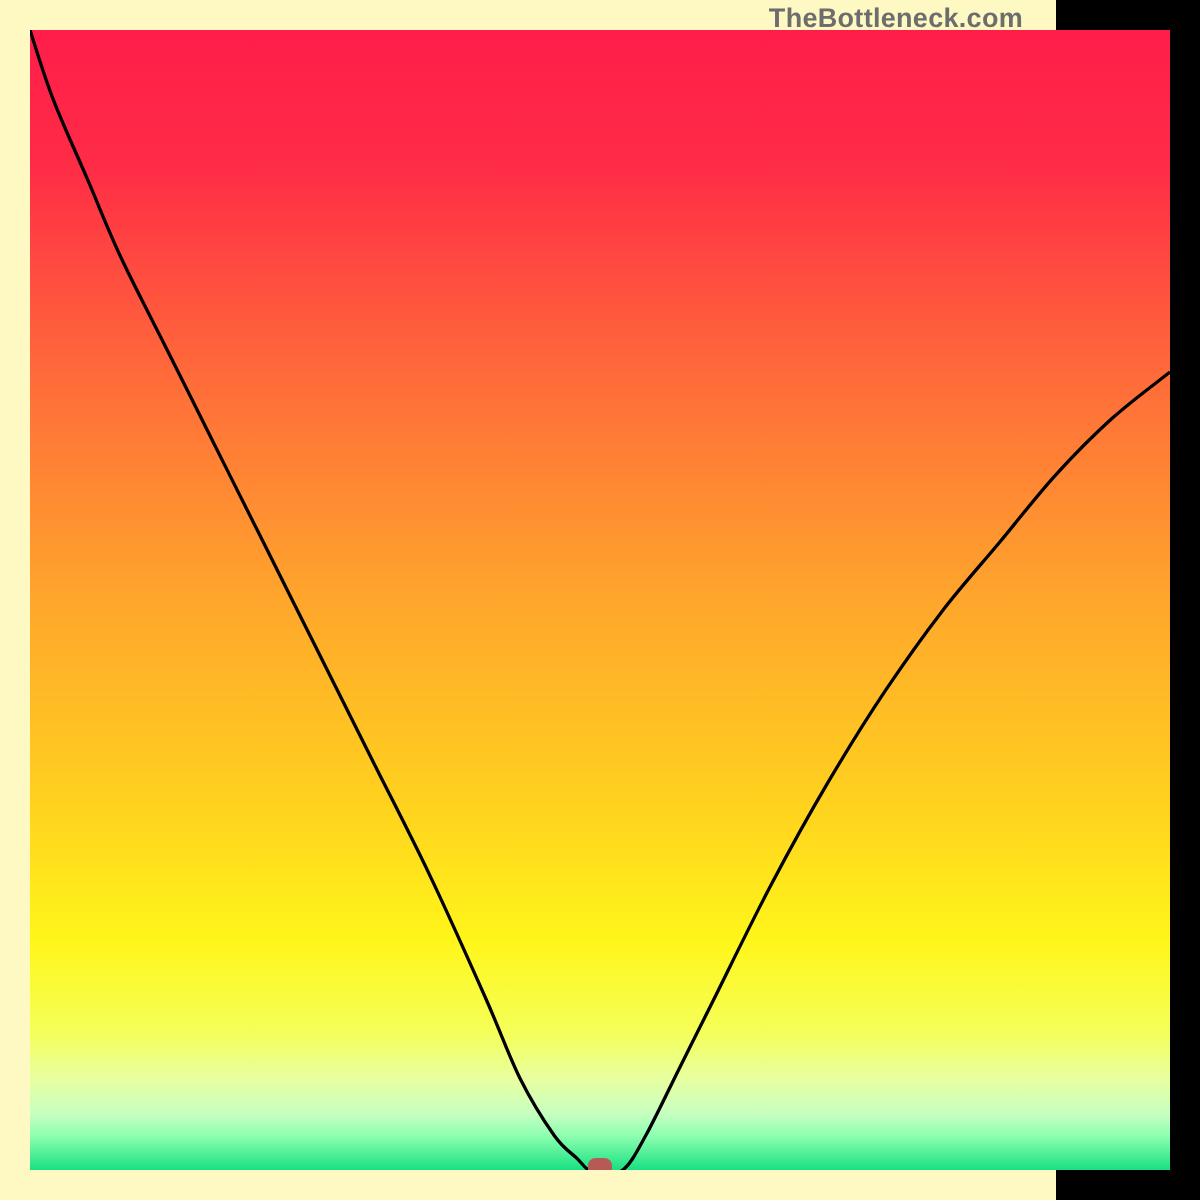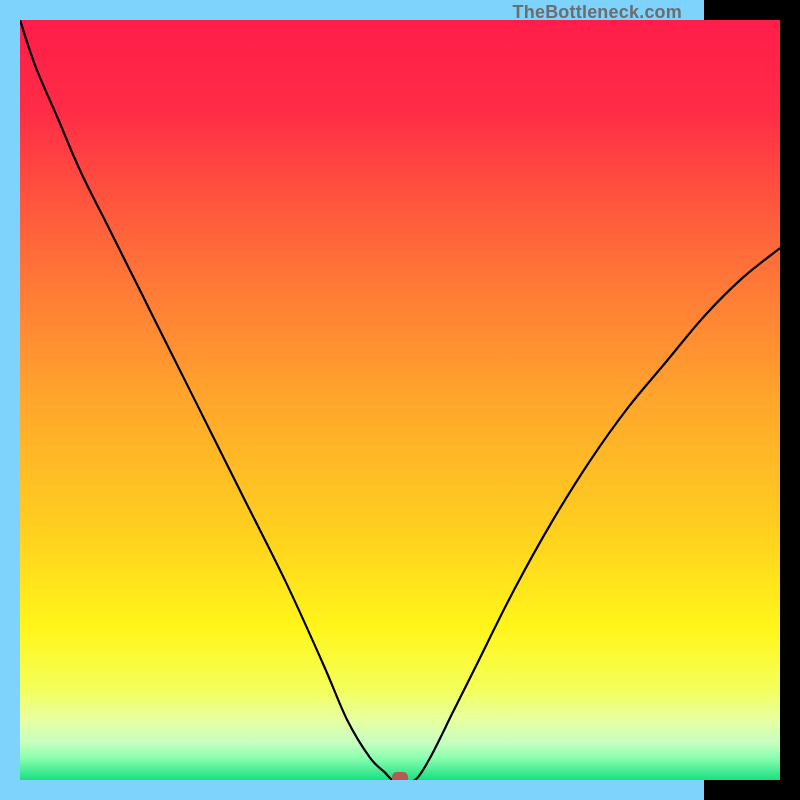--- a/index.html
+++ b/index.html
@@ -7,21 +7,21 @@
     padding: 0;
     background: #000;
     width: 800px;
     height: 800px;
     overflow: hidden;
   }
   .container {
     position: relative;
     width: 704px;
     height: 800px;
-    background: #7dd3fc;
+    background: #fef9c3;
   }
   .plot-area {
     position: absolute;
     left: 20px;
     top: 20px;
     width: 760px;
     height: 760px;
     overflow: hidden;
   }
   .gradient-bg {

